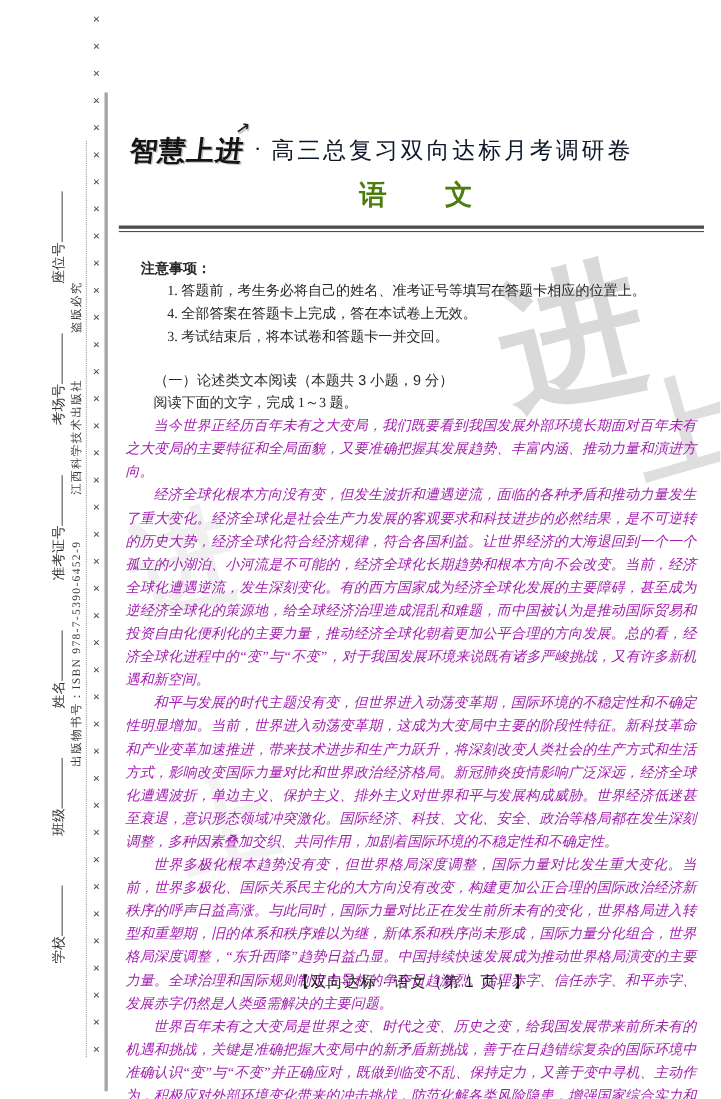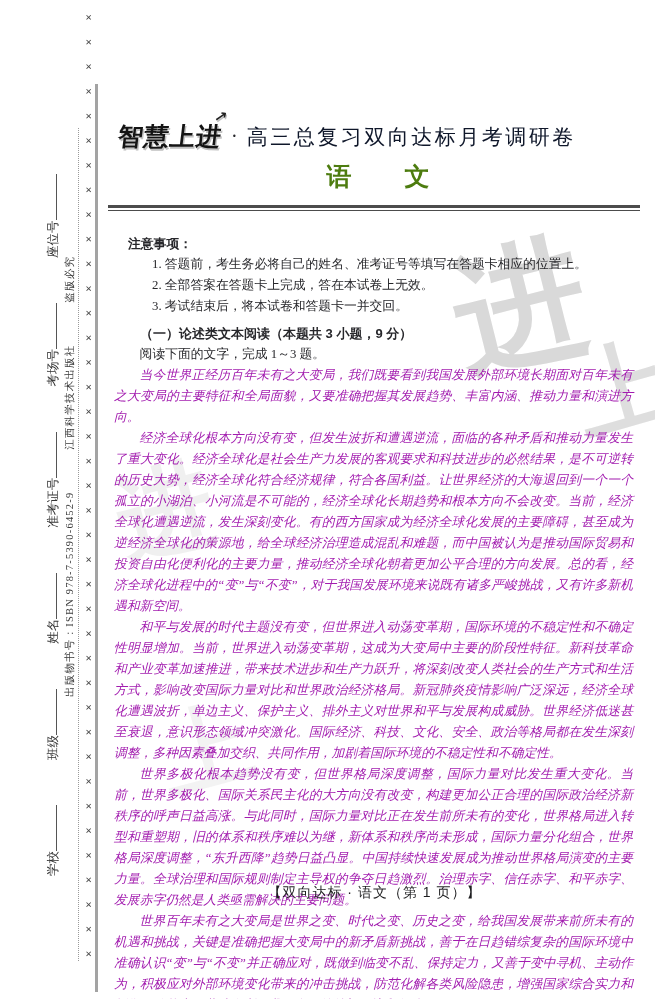--- a/index.html
+++ b/index.html
@@ -53,21 +53,21 @@
   
   .notice { position:absolute; left:128px; top:233px; width:512px; font-size:12.8px;
             line-height:21px; z-index:3; }
   .notice-title { font-weight:bold; font-family:"Liberation Sans","DejaVu Sans",sans-serif; font-size:12.8px; }
   .notice-item { padding-left:24px; }
 
   
   .main { position:absolute; left:114px; top:323px; width:519px; font-size:12.8px;
           line-height:21px; z-index:3; }
   .sec-h1 { font-weight:bold; font-family:"Liberation Sans","DejaVu Sans",sans-serif; font-size:13px; }
-  .sec-h2 { font-weight:bold; font-family:"Liberation Sans","DejaVu Sans",sans-serif; font-size:13px; text-indent:2em; }
+  .sec-h2 { font-weight:normal; font-family:"Liberation Sans","DejaVu Sans",sans-serif; font-size:13px; text-indent:2em;margin-top:12px; }
   .read-prompt { text-indent:2em; }
   .para { text-indent:2em; text-align:justify; font-style:italic; color:#a21caf; }
 
   
   .footer { position:absolute; left:115px; top:884px; width:519px; text-align:center;
             font-weight:normal; font-size:14px; letter-spacing:1px; z-index:3;
             font-family:"Liberation Sans","DejaVu Sans",sans-serif; color:#1e1e20; }
 </style>
 </head>
 <body>
@@ -110,21 +110,21 @@
     <div class="subject">语　文</div>
   </div>
   <div class="double-rule">
     <div class="r1"></div>
     <div class="r2"></div>
   </div>
 
   <div class="notice">
     <div class="notice-title">注意事项：</div>
     <div class="notice-item">1. 答题前，考生务必将自己的姓名、准考证号等填写在答题卡相应的位置上。</div>
-    <div class="notice-item">2. 全部答案在答题卡上完成，答在本试卷上无效。</div>
+    <div class="notice-item">4. 全部答案在答题卡上完成，答在本试卷上无效。</div>
     <div class="notice-item">3. 考试结束后，将本试卷和答题卡一并交回。</div>
   </div>
 
   <div class="main">
     <div class="sec-h2">（一）论述类文本阅读（本题共 3 小题，9 分）</div>
     <div class="read-prompt">阅读下面的文字，完成 1～3 题。</div>
     <div class="para">当今世界正经历百年未有之大变局，我们既要看到我国发展外部环境长期面对百年未有之大变局的主要特征和全局面貌，又要准确把握其发展趋势、丰富内涵、推动力量和演进方向。</div>
     <div class="para">经济全球化根本方向没有变，但发生波折和遭遇逆流，面临的各种矛盾和推动力量发生了重大变化。经济全球化是社会生产力发展的客观要求和科技进步的必然结果，是不可逆转的历史大势，经济全球化符合经济规律，符合各国利益。让世界经济的大海退回到一个一个孤立的小湖泊、小河流是不可能的，经济全球化长期趋势和根本方向不会改变。当前，经济全球化遭遇逆流，发生深刻变化。有的西方国家成为经济全球化发展的主要障碍，甚至成为逆经济全球化的策源地，给全球经济治理造成混乱和难题，而中国被认为是推动国际贸易和投资自由化便利化的主要力量，推动经济全球化朝着更加公平合理的方向发展。总的看，经济全球化进程中的“变”与“不变”，对于我国发展环境来说既有诸多严峻挑战，又有许多新机遇和新空间。</div>
     <div class="para">和平与发展的时代主题没有变，但世界进入动荡变革期，国际环境的不稳定性和不确定性明显增加。当前，世界进入动荡变革期，这成为大变局中主要的阶段性特征。新科技革命和产业变革加速推进，带来技术进步和生产力跃升，将深刻改变人类社会的生产方式和生活方式，影响改变国际力量对比和世界政治经济格局。新冠肺炎疫情影响广泛深远，经济全球化遭遇波折，单边主义、保护主义、排外主义对世界和平与发展构成威胁。世界经济低迷甚至衰退，意识形态领域冲突激化。国际经济、科技、文化、安全、政治等格局都在发生深刻调整，多种因素叠加交织、共同作用，加剧着国际环境的不稳定性和不确定性。</div>
     <div class="para">世界多极化根本趋势没有变，但世界格局深度调整，国际力量对比发生重大变化。当前，世界多极化、国际关系民主化的大方向没有改变，构建更加公正合理的国际政治经济新秩序的呼声日益高涨。与此同时，国际力量对比正在发生前所未有的变化，世界格局进入转型和重塑期，旧的体系和秩序难以为继，新体系和秩序尚未形成，国际力量分化组合，世界格局深度调整，“东升西降”趋势日益凸显。中国持续快速发展成为推动世界格局演变的主要力量。全球治理和国际规则制定主导权的争夺日趋激烈。治理赤字、信任赤字、和平赤字、发展赤字仍然是人类亟需解决的主要问题。</div>

